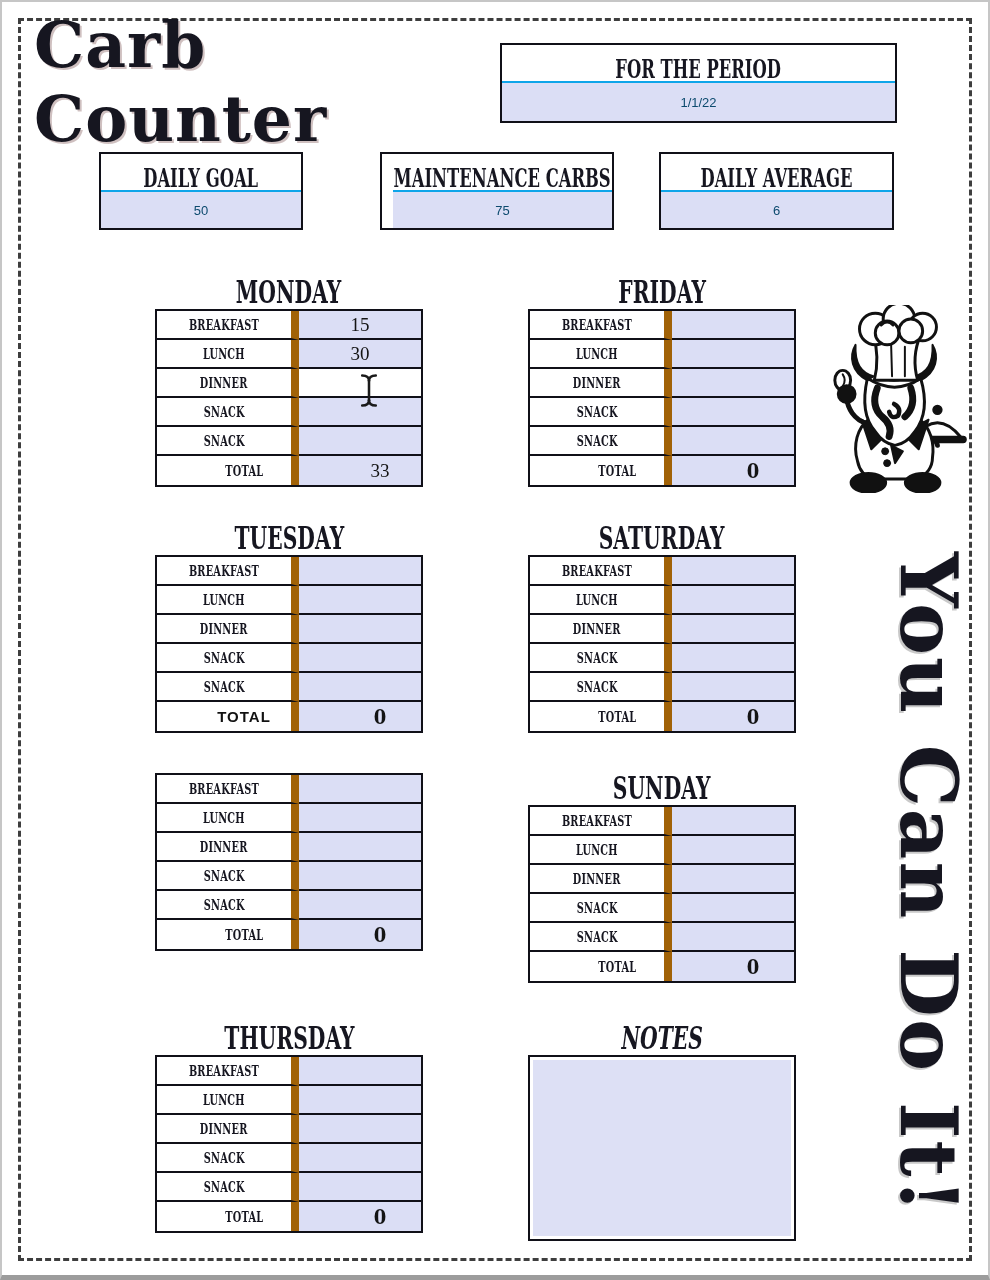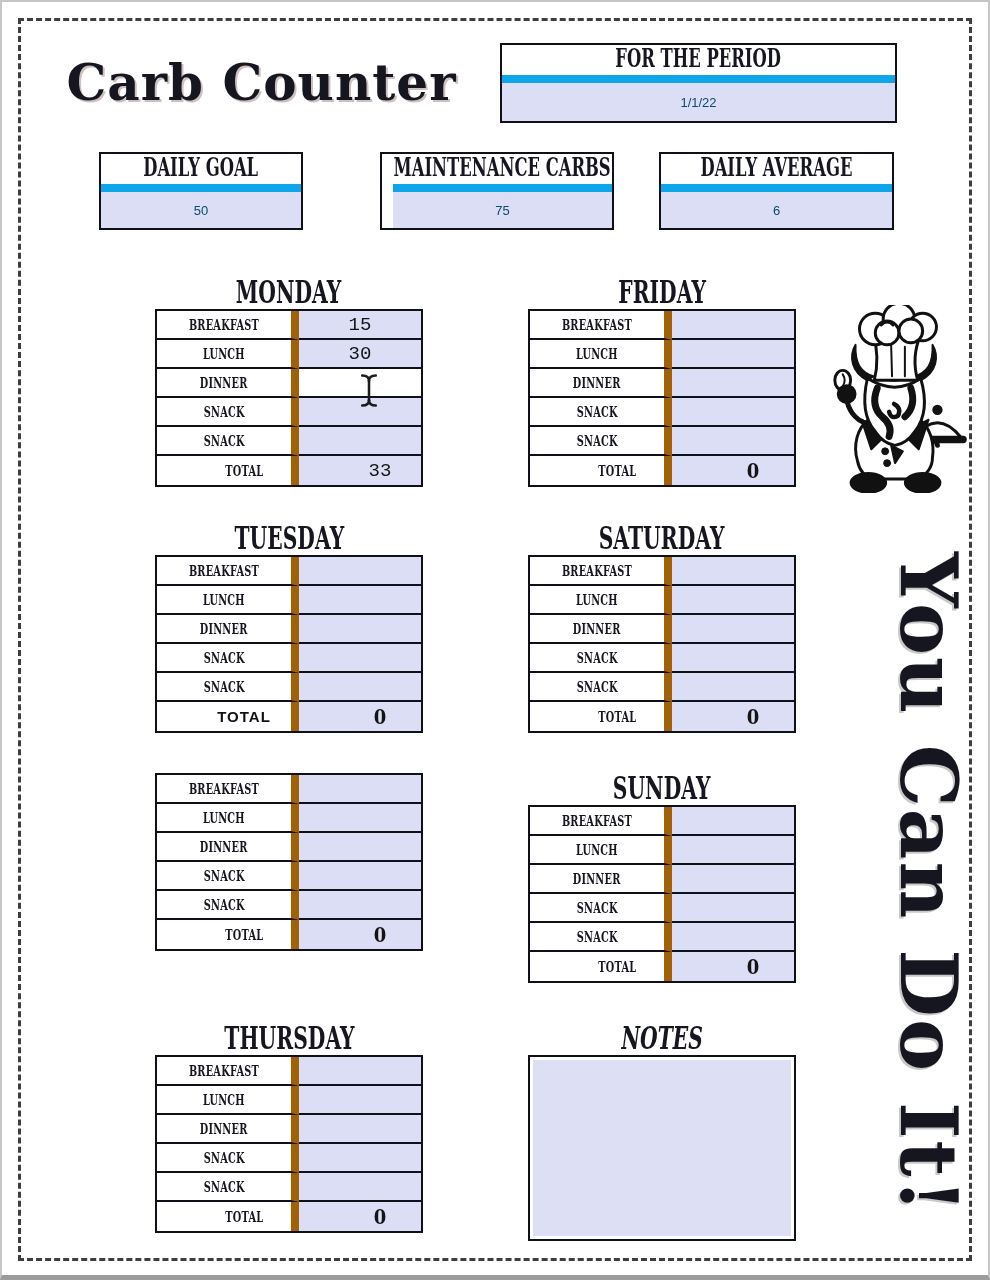--- a/index.html
+++ b/index.html
@@ -15,46 +15,46 @@
     border:3px dashed #3e3e3e; pointer-events:none;
   }
 
   
   .fancy { font-family:"DejaVu Serif", serif; font-weight:700; color:#161620; }
   .tn { display:inline-block; transform:scale(0.78,1.22); transform-origin:center; white-space:nowrap; }
 
   .app-title {
     position:absolute; left:32px; top:36px; width:455px; height:88px;
     display:flex; align-items:center; justify-content:center;
-    font-size:50px; letter-spacing:1px;
+    font-size:63px; letter-spacing:1px;
     text-shadow:2px 2px 0 rgba(84,30,30,.28);
   }
 
   
   .hdr-box { position:absolute; border:2px solid #101018; background:#fff; display:flex; flex-direction:column; }
   .hdr-box .hb-label {
-    height:38px; display:flex; align-items:flex-start; justify-content:center;
-    border-bottom:8px solid #0ea5e9; font-size:21px;
+    height:38px; display:flex; align-items:flex-end; justify-content:center;
+    border-bottom:2px solid #0ea5e9; font-size:21px;
   }
   .hdr-box .hb-value {
     flex:1; background:#dbdef5; display:flex; align-items:center; justify-content:center;
     font-size:13px; color:#0c4a6e;
   }
 
   
   .day-block { position:absolute; width:268px; }
   .day-title { height:30px; display:flex; align-items:center; justify-content:center; font-size:26px; margin-bottom:2px; }
   .day-table { border:2px solid #101018; display:grid; grid-template-columns:142px 1fr; background:#fff; }
   .cell { height:29px; display:flex; align-items:center; justify-content:center; border-bottom:2px solid #101018; position:relative; }
   .cell.lbl { background:#fff; border-right:8px solid #a16207; }
   .cell.lbl .tn { font-size:12.5px; letter-spacing:.3px; }
   .cell.val { background:#dbdef5; }
   .cell.val.active { background:#ffffff; }
   .cell.last { border-bottom:none;padding-left:40px; }
-  .num { font-family:Liberation Mono, monospace; font-size:19px; color:#141414; }
+  .num { font-family:Liberation Serif, serif; font-size:19px; color:#141414; }
   .num.zero { font-family:"DejaVu Serif", serif; font-weight:700; font-size:18px; transform:scaleY(1.1); }
   .plainTotal { font-family:"Liberation Sans", sans-serif; font-weight:700; font-size:15px; letter-spacing:1px; color:#111; }
 
   
   .notes-box { border:2px solid #101018; height:186px; background:#fff; padding:3px; }
   .notes-fill { width:100%; height:100%; background:#dde0f5; font-size:14px; color:#222; }
 
   
   .cursor-icon { position:absolute; left:204px; top:96px; width:20px; height:35px; }
 

